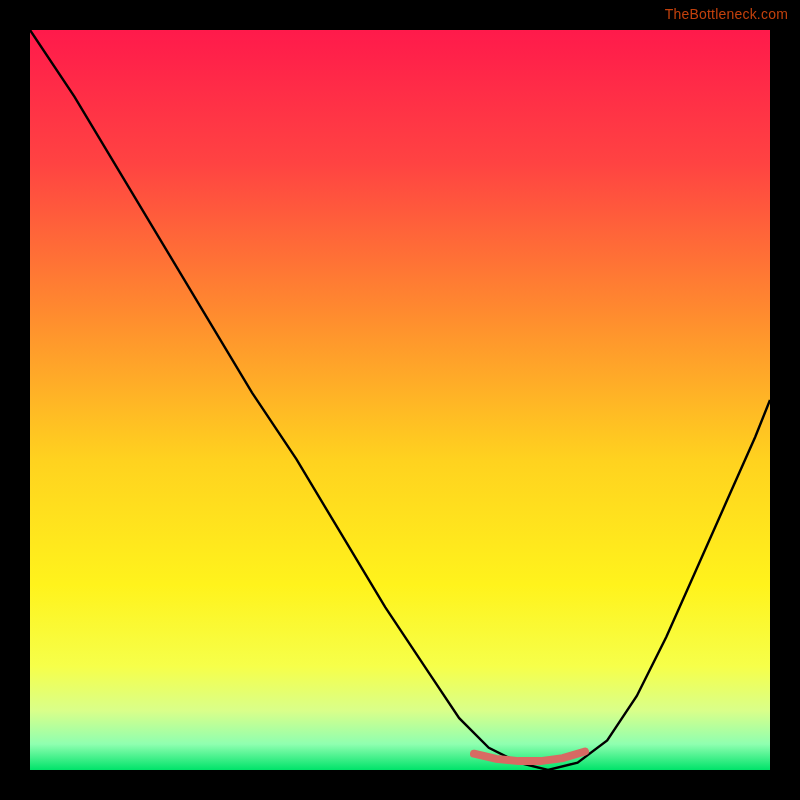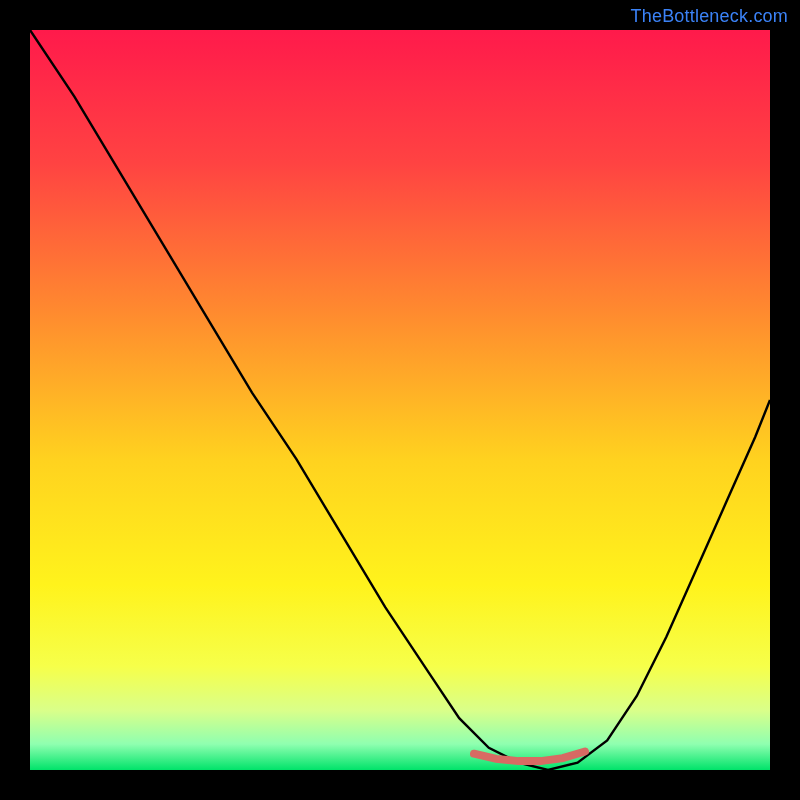--- a/index.html
+++ b/index.html
@@ -31,22 +31,22 @@
     left: 0;
     top: 0;
     width: 740px;
     height: 740px;
   }
   .watermark {
     position: absolute;
     top: 6px;
     right: 12px;
     font-family: Arial, Helvetica, sans-serif;
-    font-size: 18px;
-    color: #3b82f6;
+    font-size: 14px;
+    color: #c2410c;
     letter-spacing: 0.2px;
     user-select: none;
   }
   svg {
     position: absolute;
     left: 0;
     top: 0;
   }
 </style>
 </head>

